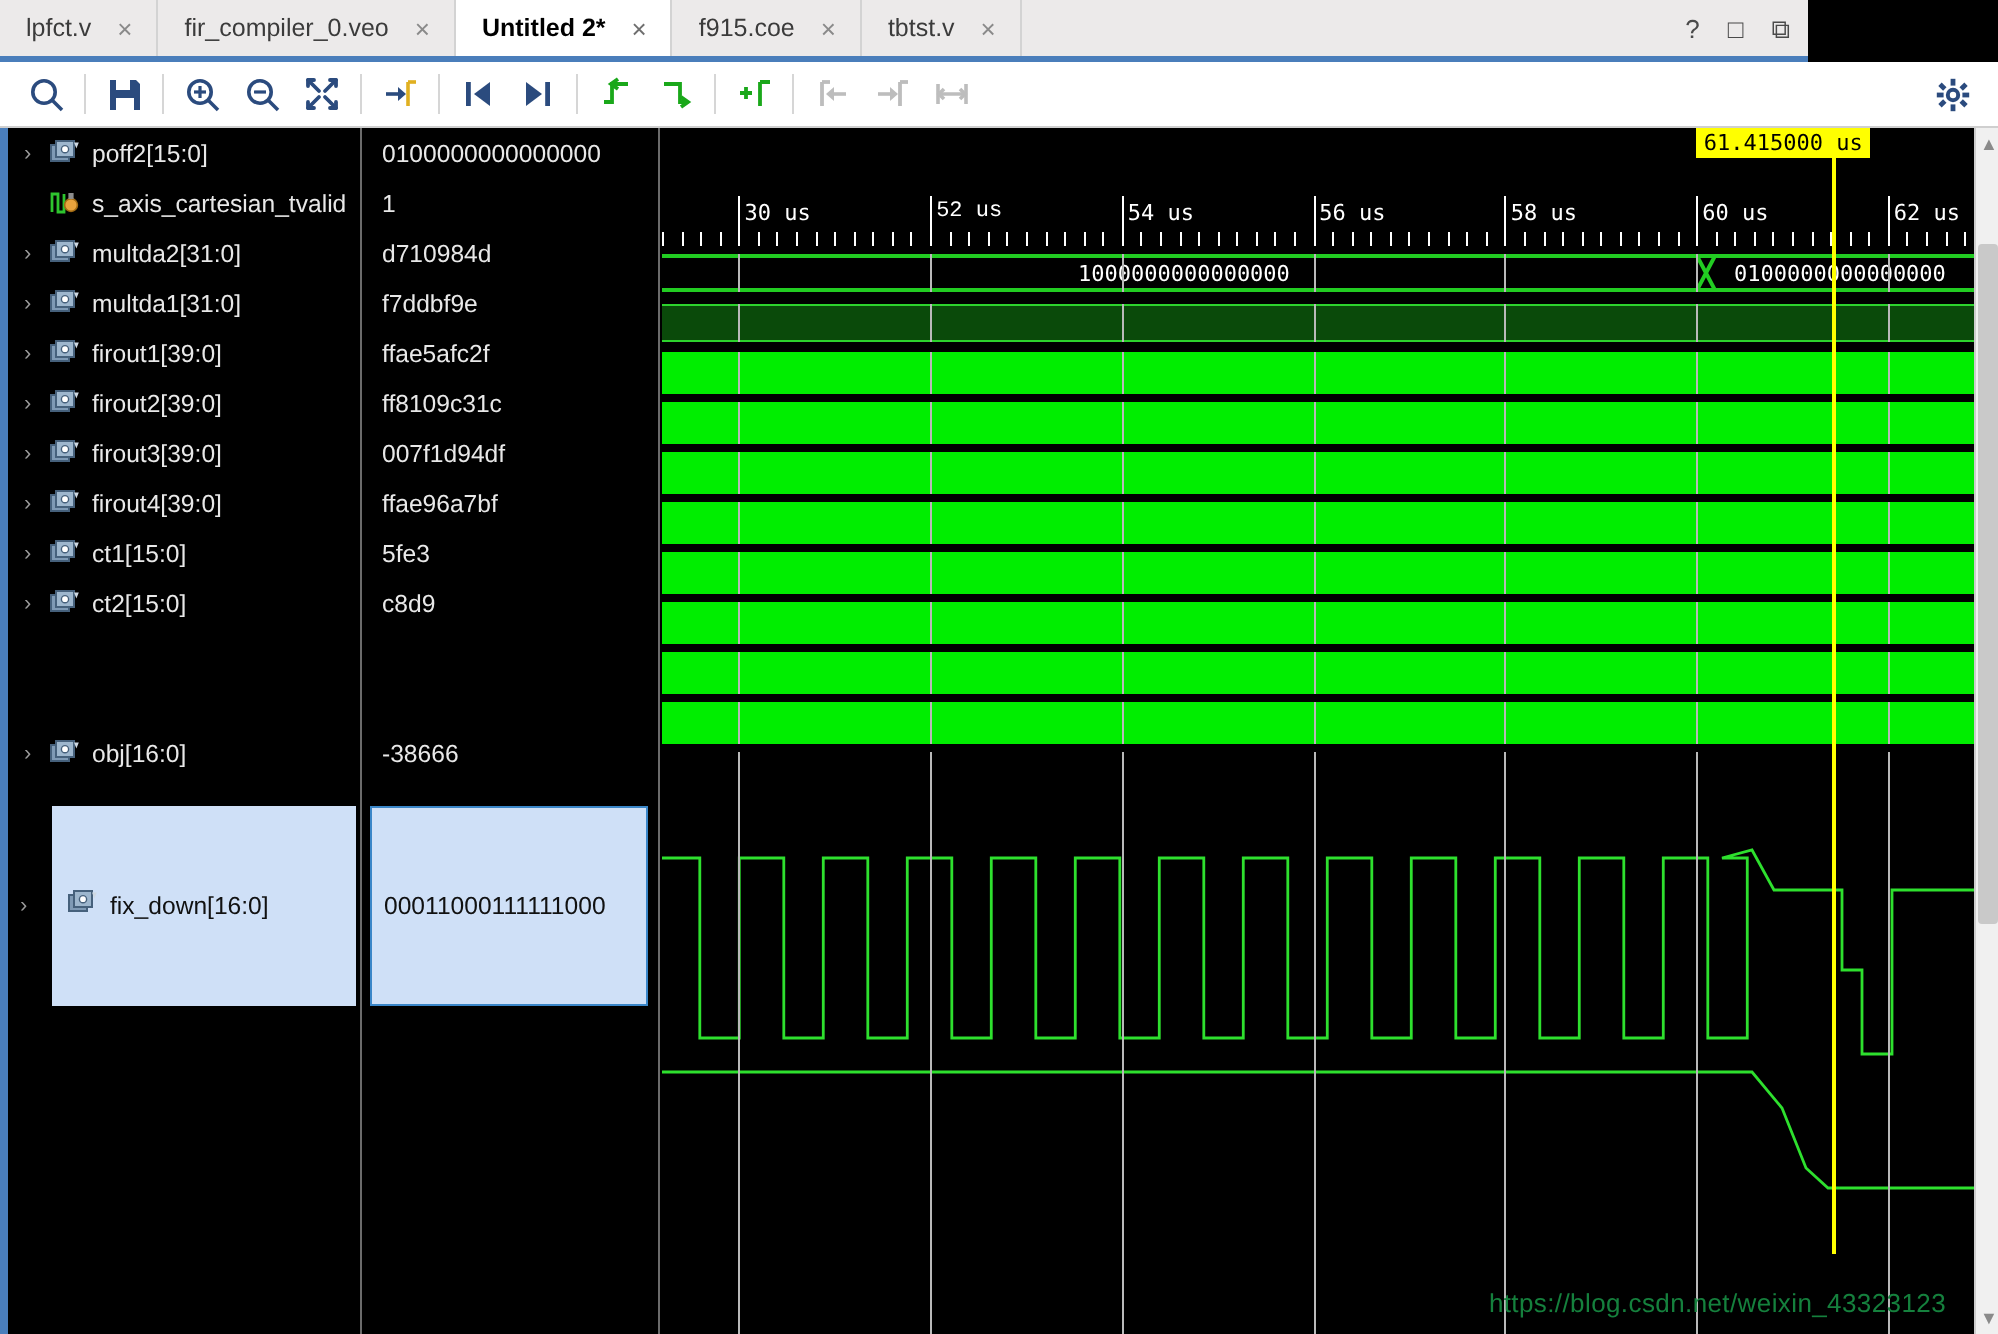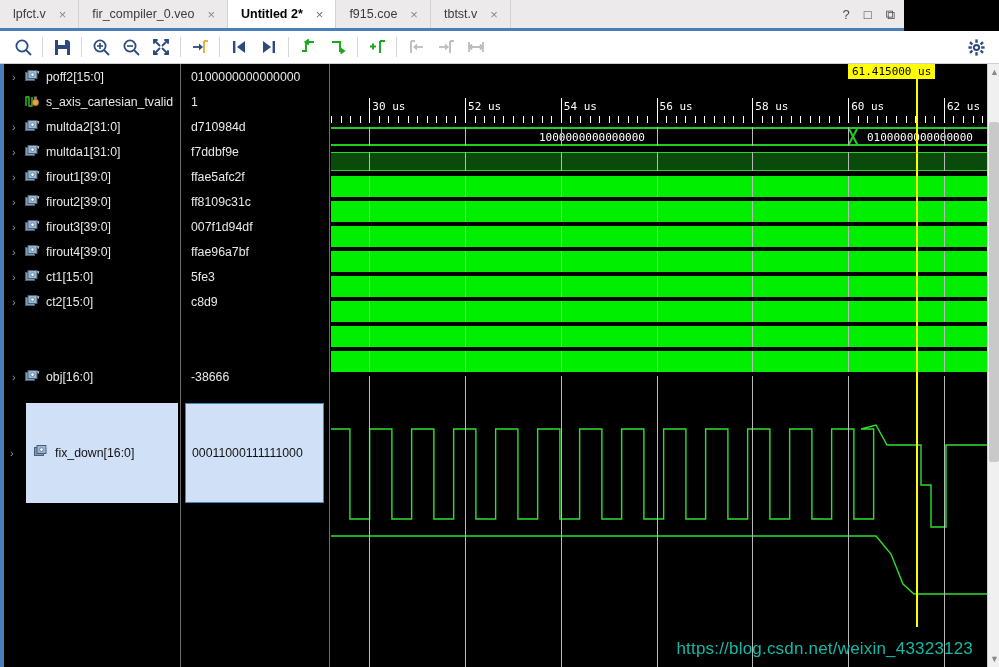--- a/index.html
+++ b/index.html
@@ -84,22 +84,22 @@
 
   .gridline{ position:absolute; width:1px; background:#b9b9b9; }
   .busfill{ position:absolute; height:100%; background:#00ee00; }
   .busdark{ position:absolute; height:100%; background:#0a4a0a;
             border-top:1px solid #2dd32d; border-bottom:1px solid #2dd32d; }
   .busoutline{ position:absolute; height:100%; border-top:2px solid #22cc22;
                border-bottom:2px solid #22cc22; }
   .bustxt{ position:absolute; color:#fff; font-family:"DejaVu Sans Mono", monospace;
            font-size:11px; top:50%; transform:translate(-50%,-50%); white-space:nowrap; }
 
-  #watermark{ position:absolute; right:26px; bottom:8px; color:#14b8a6;
-              font-size:17px; letter-spacing:.2px; }
+  #watermark{ position:absolute; right:26px; bottom:8px; color:#15803d;
+              font-size:13px; letter-spacing:.2px; }
 
   
   #vscroll{ position:absolute; right:0; top:0; width:12px; height:603px;
             background:#f0f0f0; border-left:1px solid #cdcdcd; }
   #vthumb{ position:absolute; left:1px; top:58px; width:10px; height:340px;
            background:#c9c9c9; border-radius:2px; }
   .sarrow{ position:absolute; left:2px; color:#8a8a8a; font-size:9px; }
 </style>
 </head>
 <body>
@@ -441,21 +441,21 @@
       </div>
   </div>
 
   <div class="vsplit" style="left:329px"></div>
 
   <div id="wavepanel">
     <div id="ruler">
         <div class="majtick" style="left: 38.3066px;"></div>
         <div class="tlabel" style="left: 41.3066px;">30 us</div>
         <div class="majtick" style="left: 134.073px;"></div>
-        <div class="tlabel" style="left: 137.073px;">52 us</div>
+        <div class="tlabel" style="left: 137.073px; font-family: Liberation Mono, monospace;">52 us</div>
         <div class="majtick" style="left: 229.839px;"></div>
         <div class="tlabel" style="left: 232.839px;">54 us</div>
         <div class="majtick" style="left: 325.606px;"></div>
         <div class="tlabel" style="left: 328.606px;">56 us</div>
         <div class="majtick" style="left: 421.372px;"></div>
         <div class="tlabel" style="left: 424.372px;">58 us</div>
         <div class="majtick" style="left: 517.139px;"></div>
         <div class="tlabel" style="left: 520.139px;">60 us</div>
         <div class="majtick" style="left: 612.905px;"></div>
         <div class="tlabel" style="left: 615.905px;">62 us</div>

